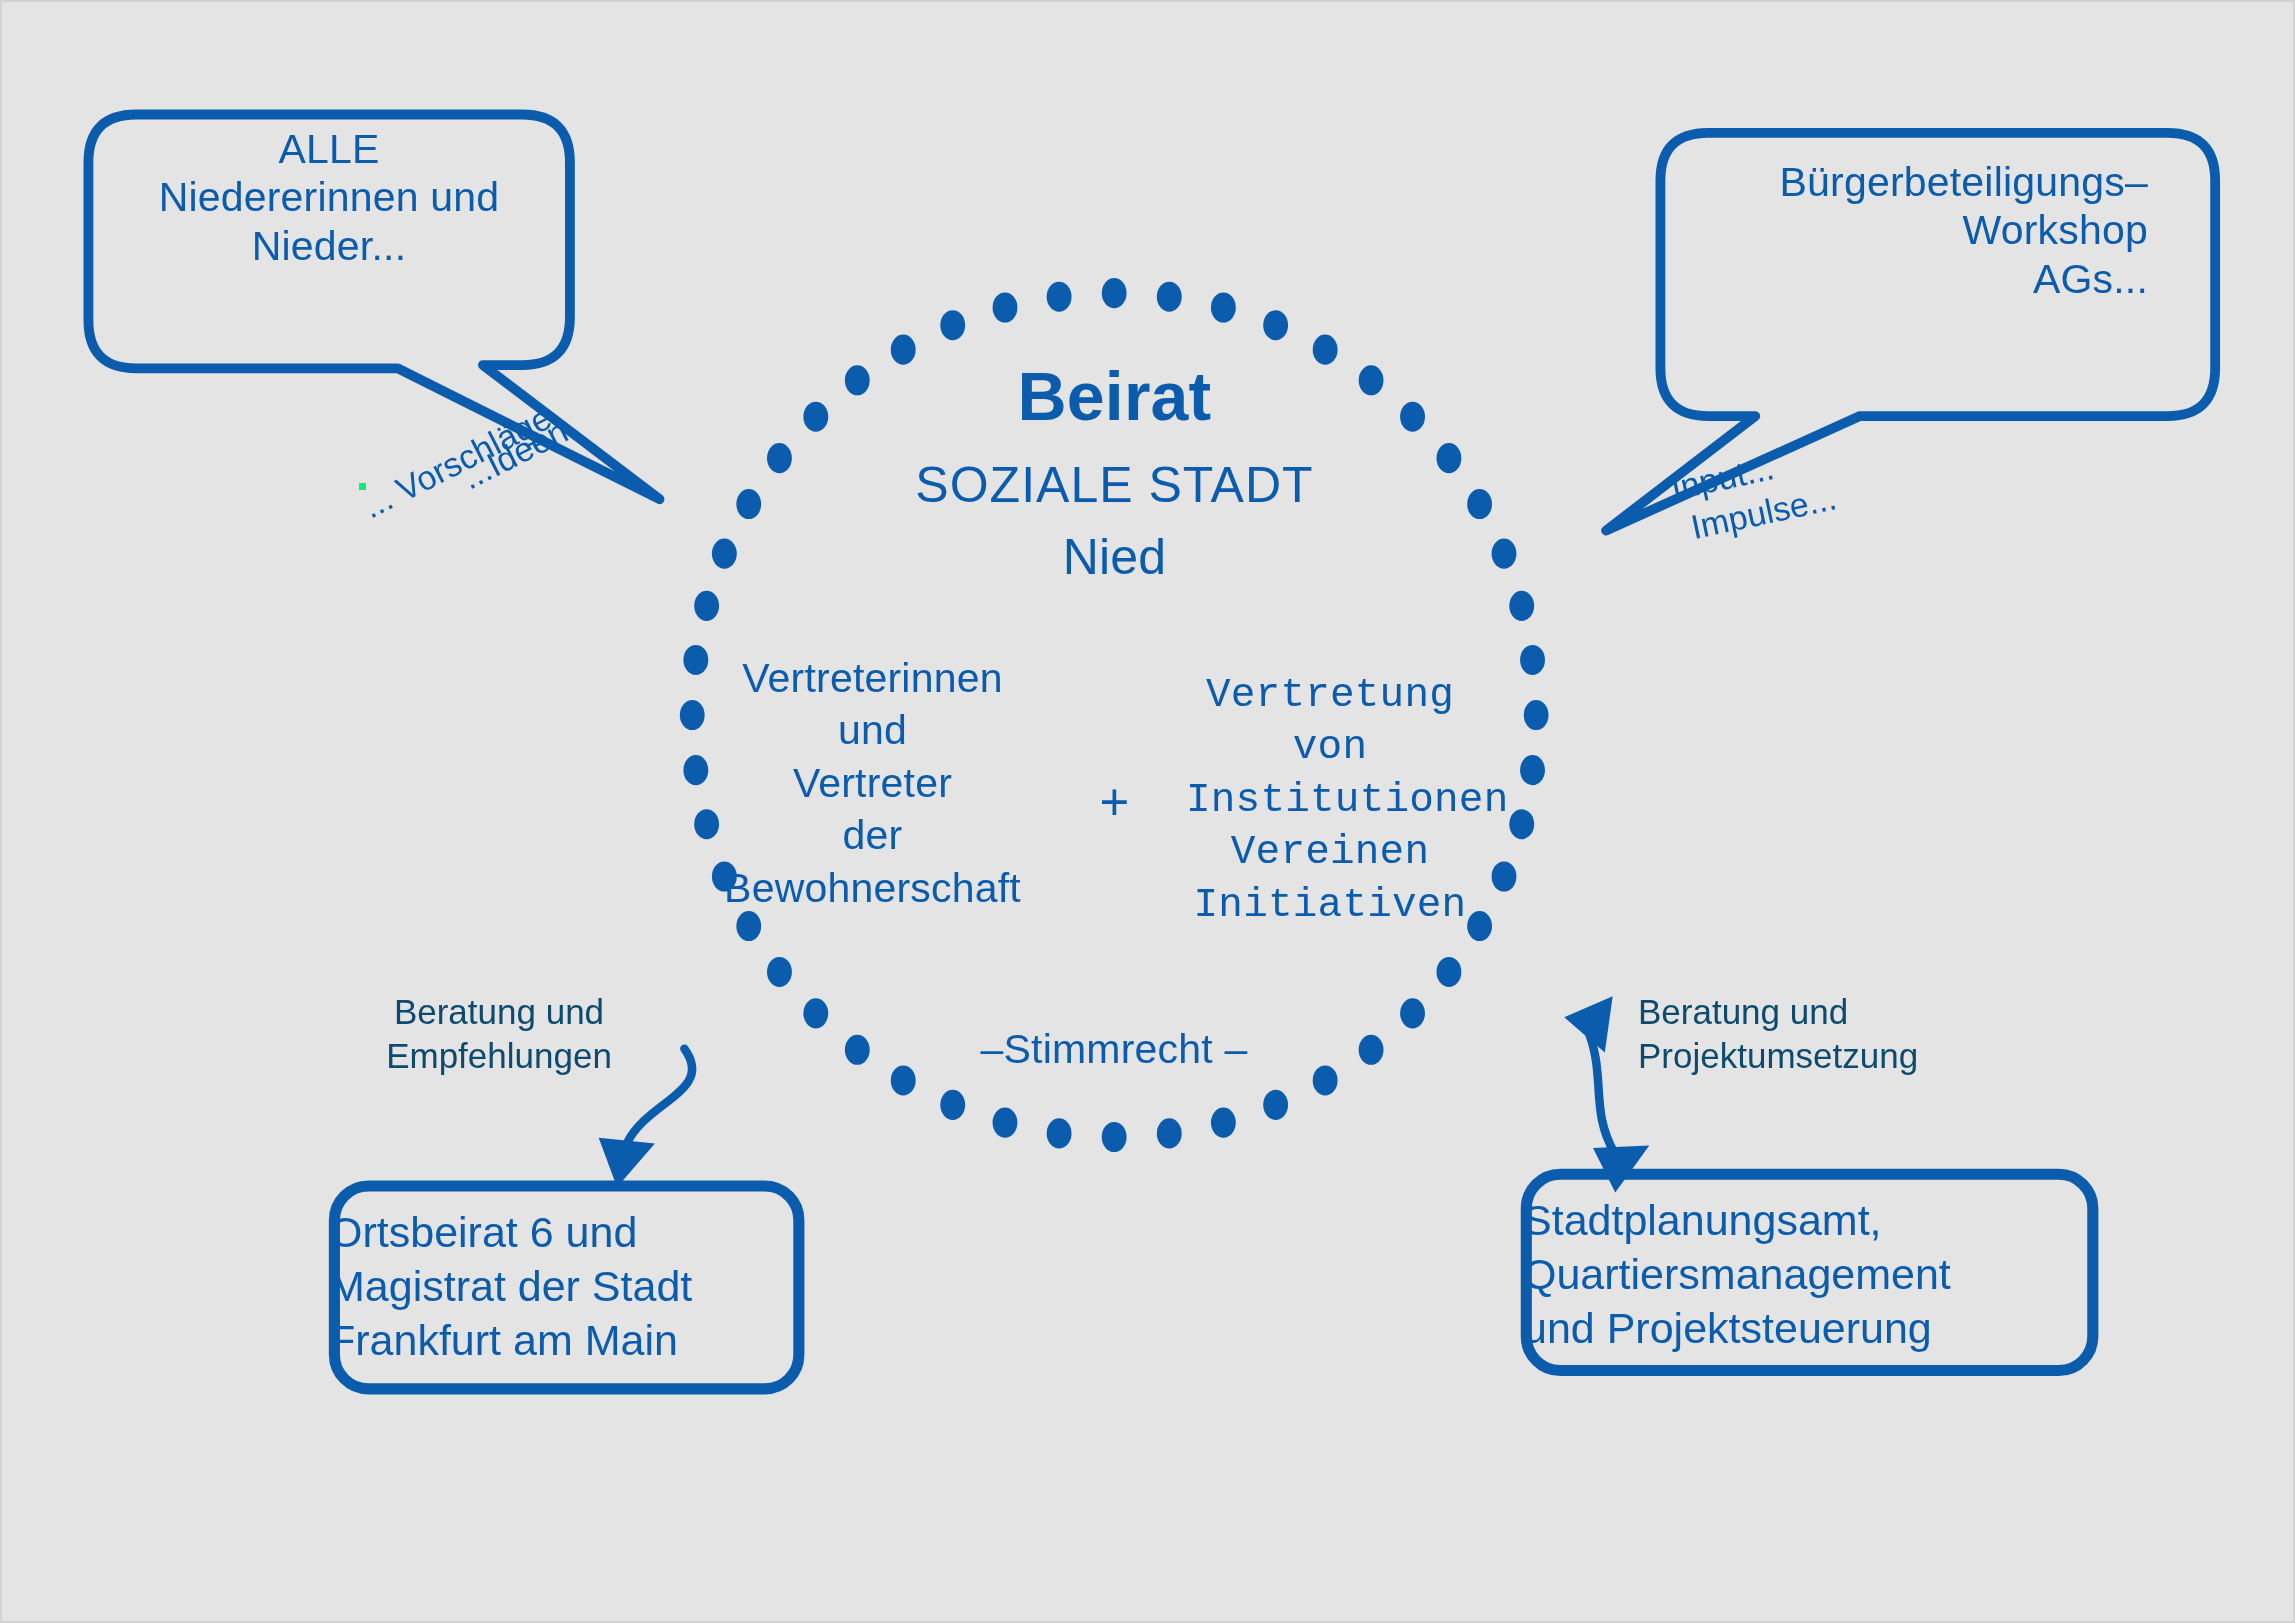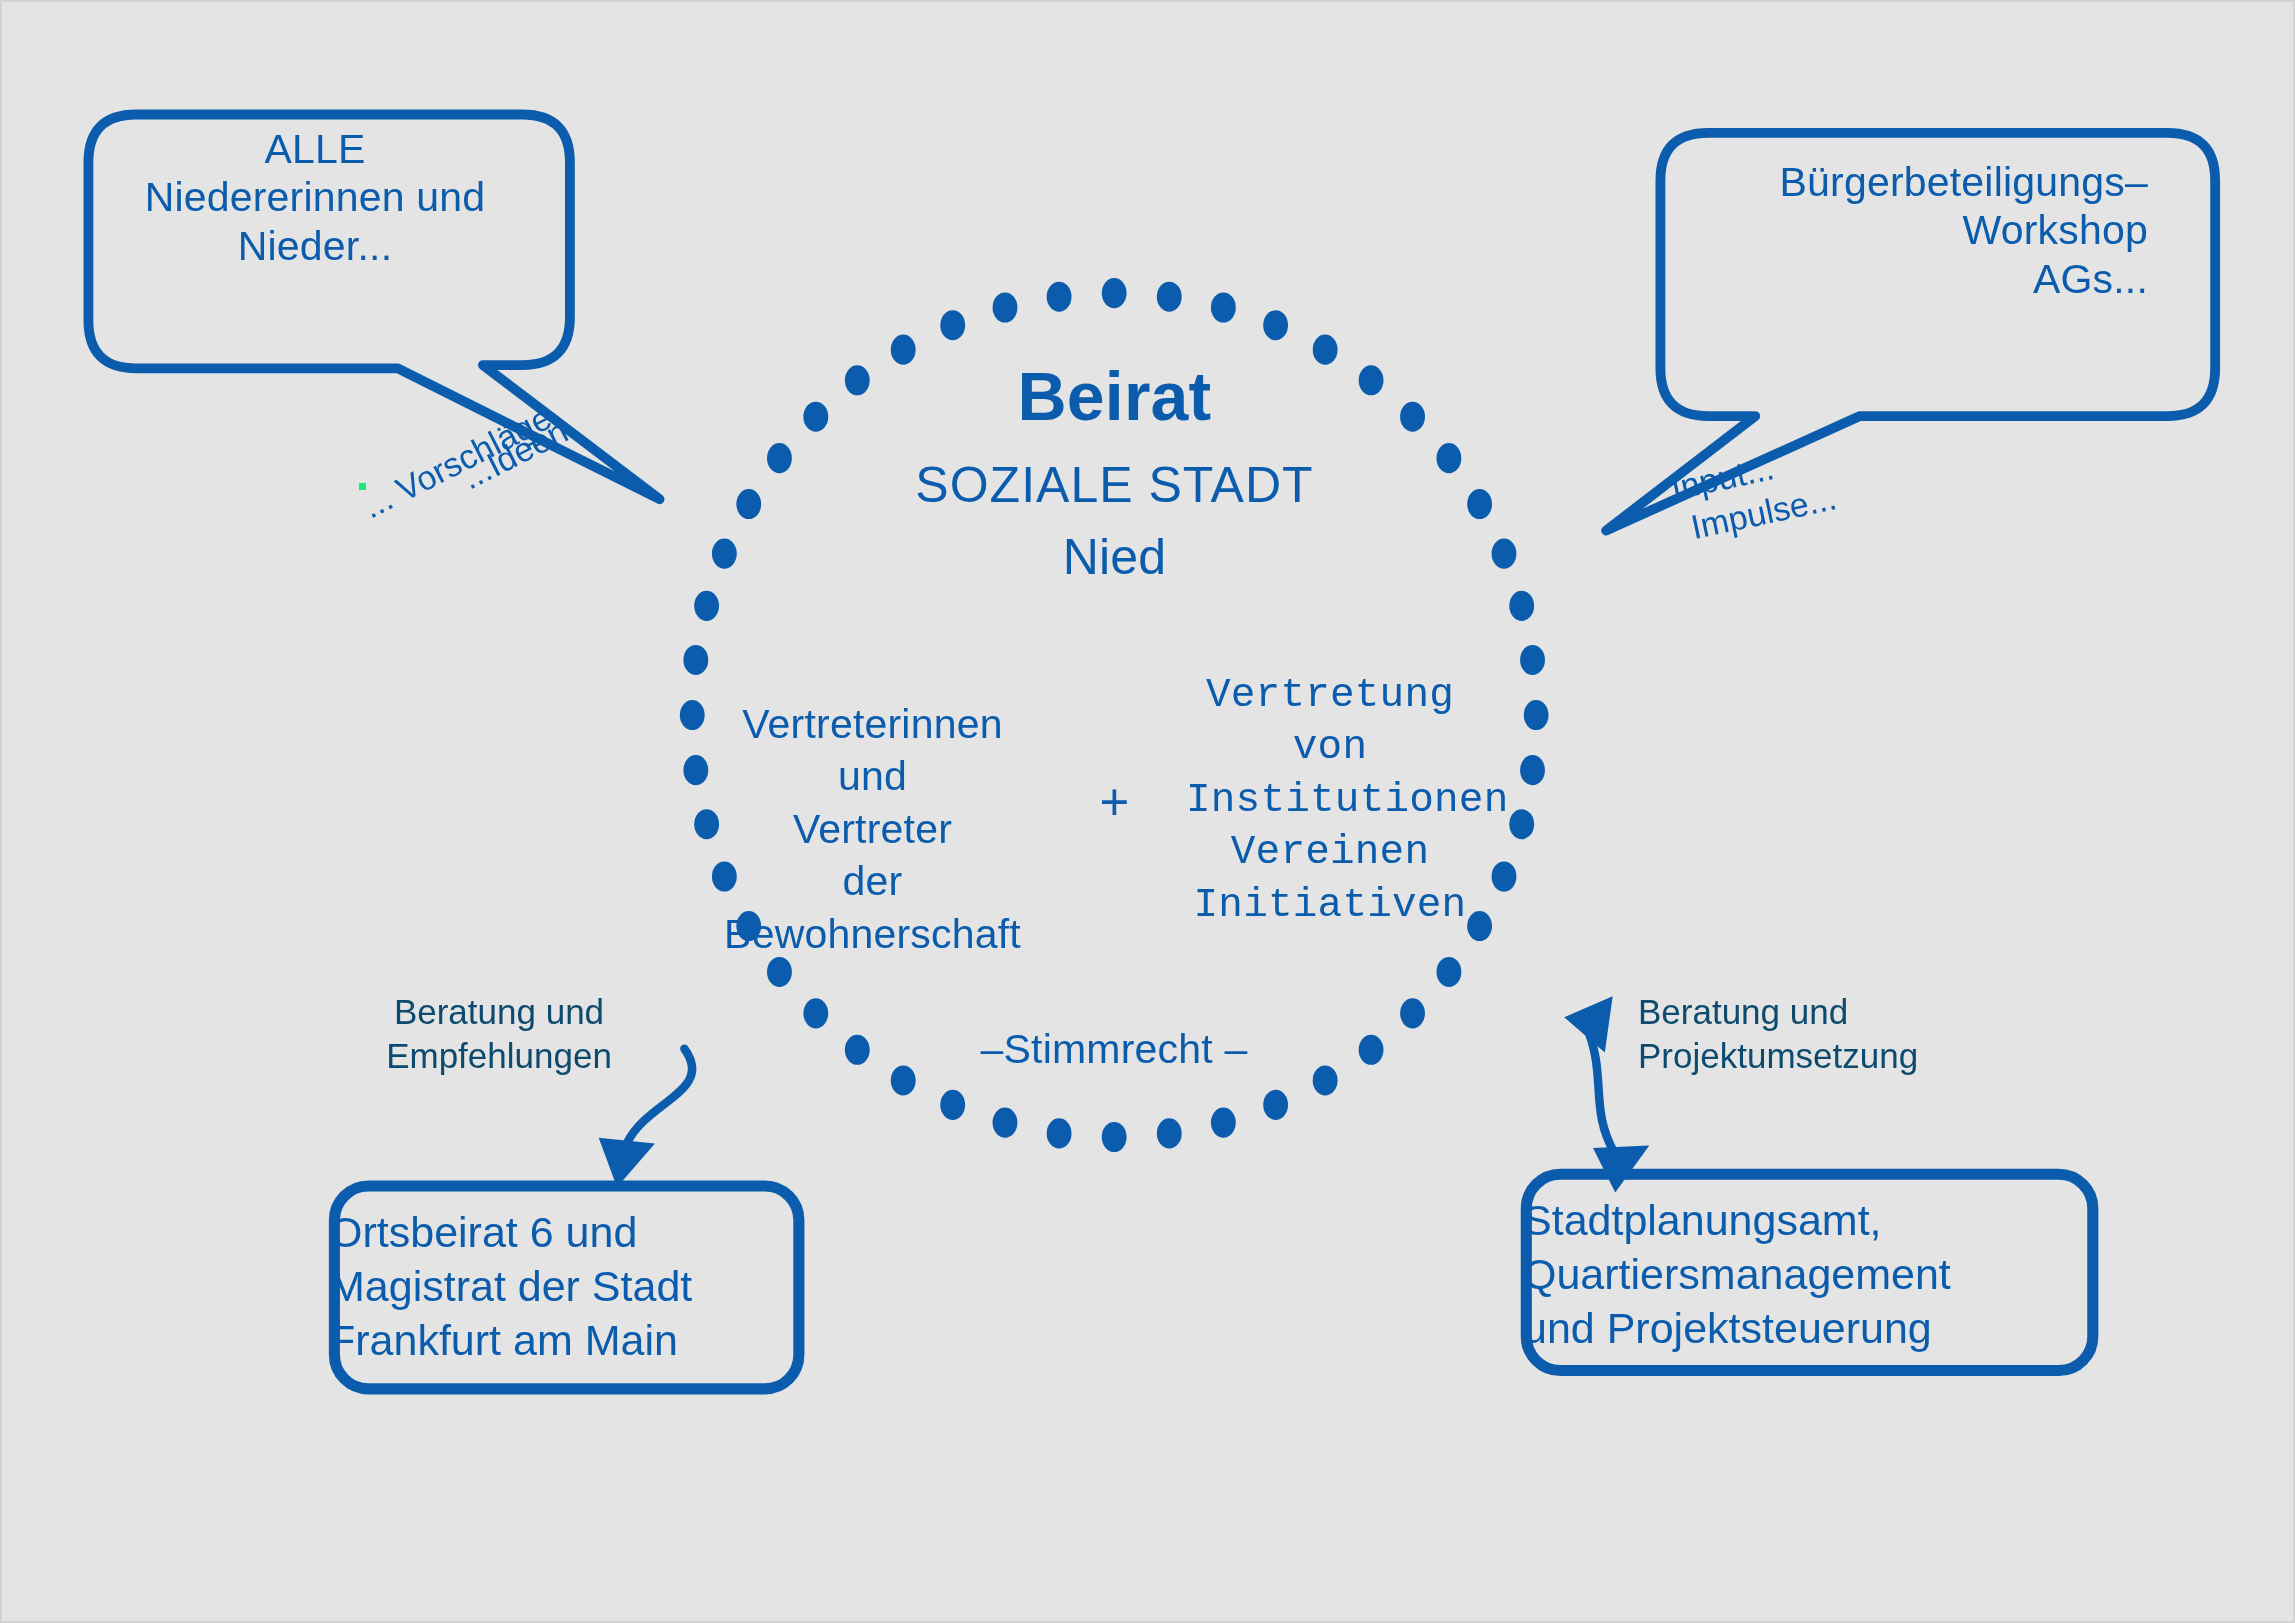--- a/index.html
+++ b/index.html
@@ -33,38 +33,38 @@
     line-height: 1.14;
     white-space: pre-line;
     letter-spacing: 0.2px;
   }
 
   
   .bubble-text {
     font-size: 41px;
     line-height: 1.18;
   }
-  #bubble-left-text  { left: 84px; top: 123px;  width: 458px; }
+  #bubble-left-text  { left: 98px; top: 123px;  width: 458px; }
   #bubble-right-text { left: 1675px; top: 156px; width: 471px; text-align: right; }
 
   
   #circle-title {
     left: 831px; top: 360px; width: 563px;
     font-size: 68px; font-weight: bold; line-height: 1.0; text-align: center;
   }
   #circle-sub1 {
     left: 831px; top: 458px; width: 563px;
     font-size: 50px; line-height: 1.0; letter-spacing: 1px;
   }
   #circle-sub2 {
     left: 831px; top: 530px; width: 563px;
     font-size: 50px; line-height: 1.0;
   }
   #col-left {
-    left: 707px; top: 696px; width: 327px;
+    left: 707px; top: 650px; width: 327px;
     font-size: 41px; line-height: 1.28;
   }
   #col-right {
     left: 1184px; top: 667px; width: 288px;
     font-size: 41px; line-height: 1.28; font-family: Liberation Mono, monospace;
   }
   #plus-sign {
     left: 1073px; top: 775px; width: 79px;
     font-size: 51px; line-height: 1.0;
   }

